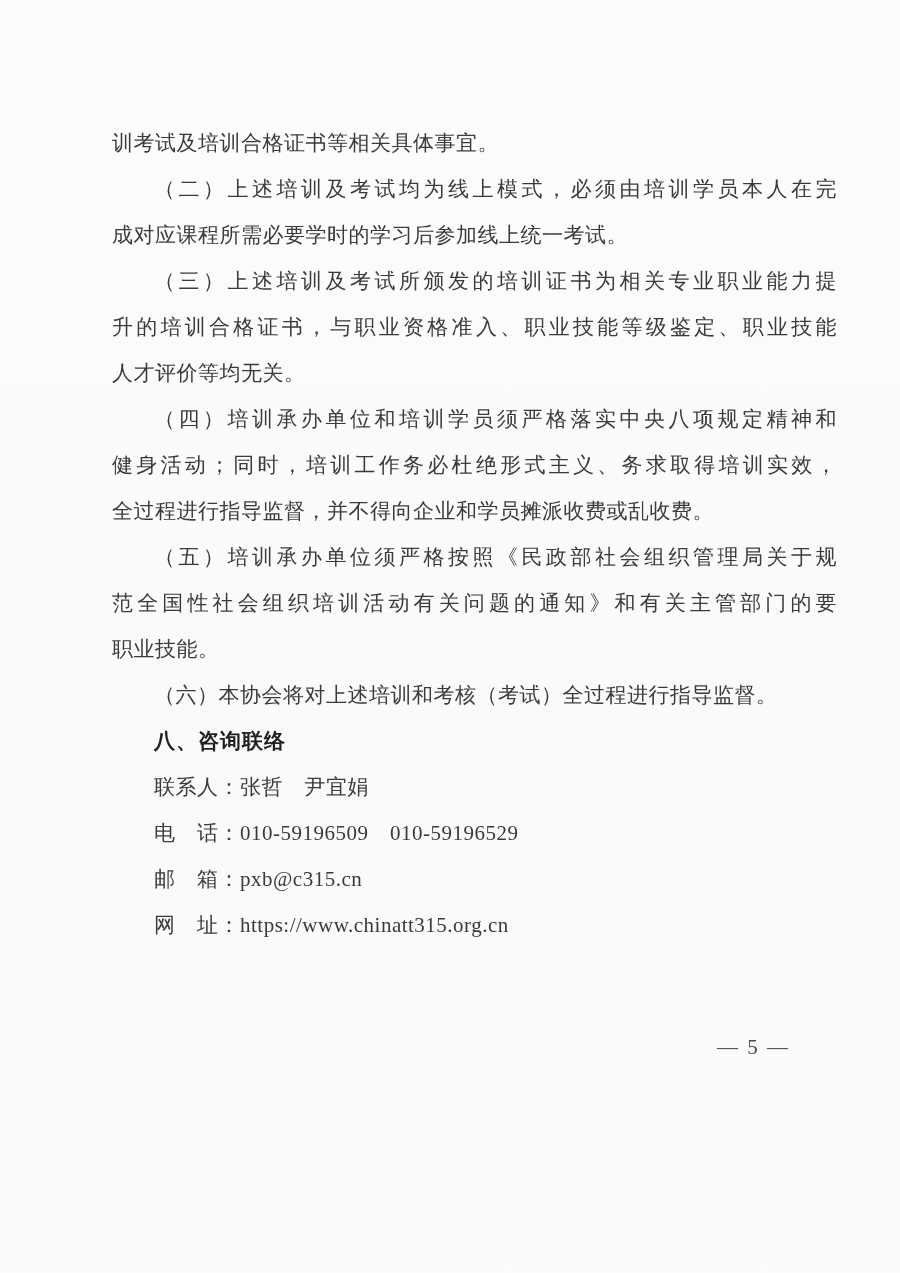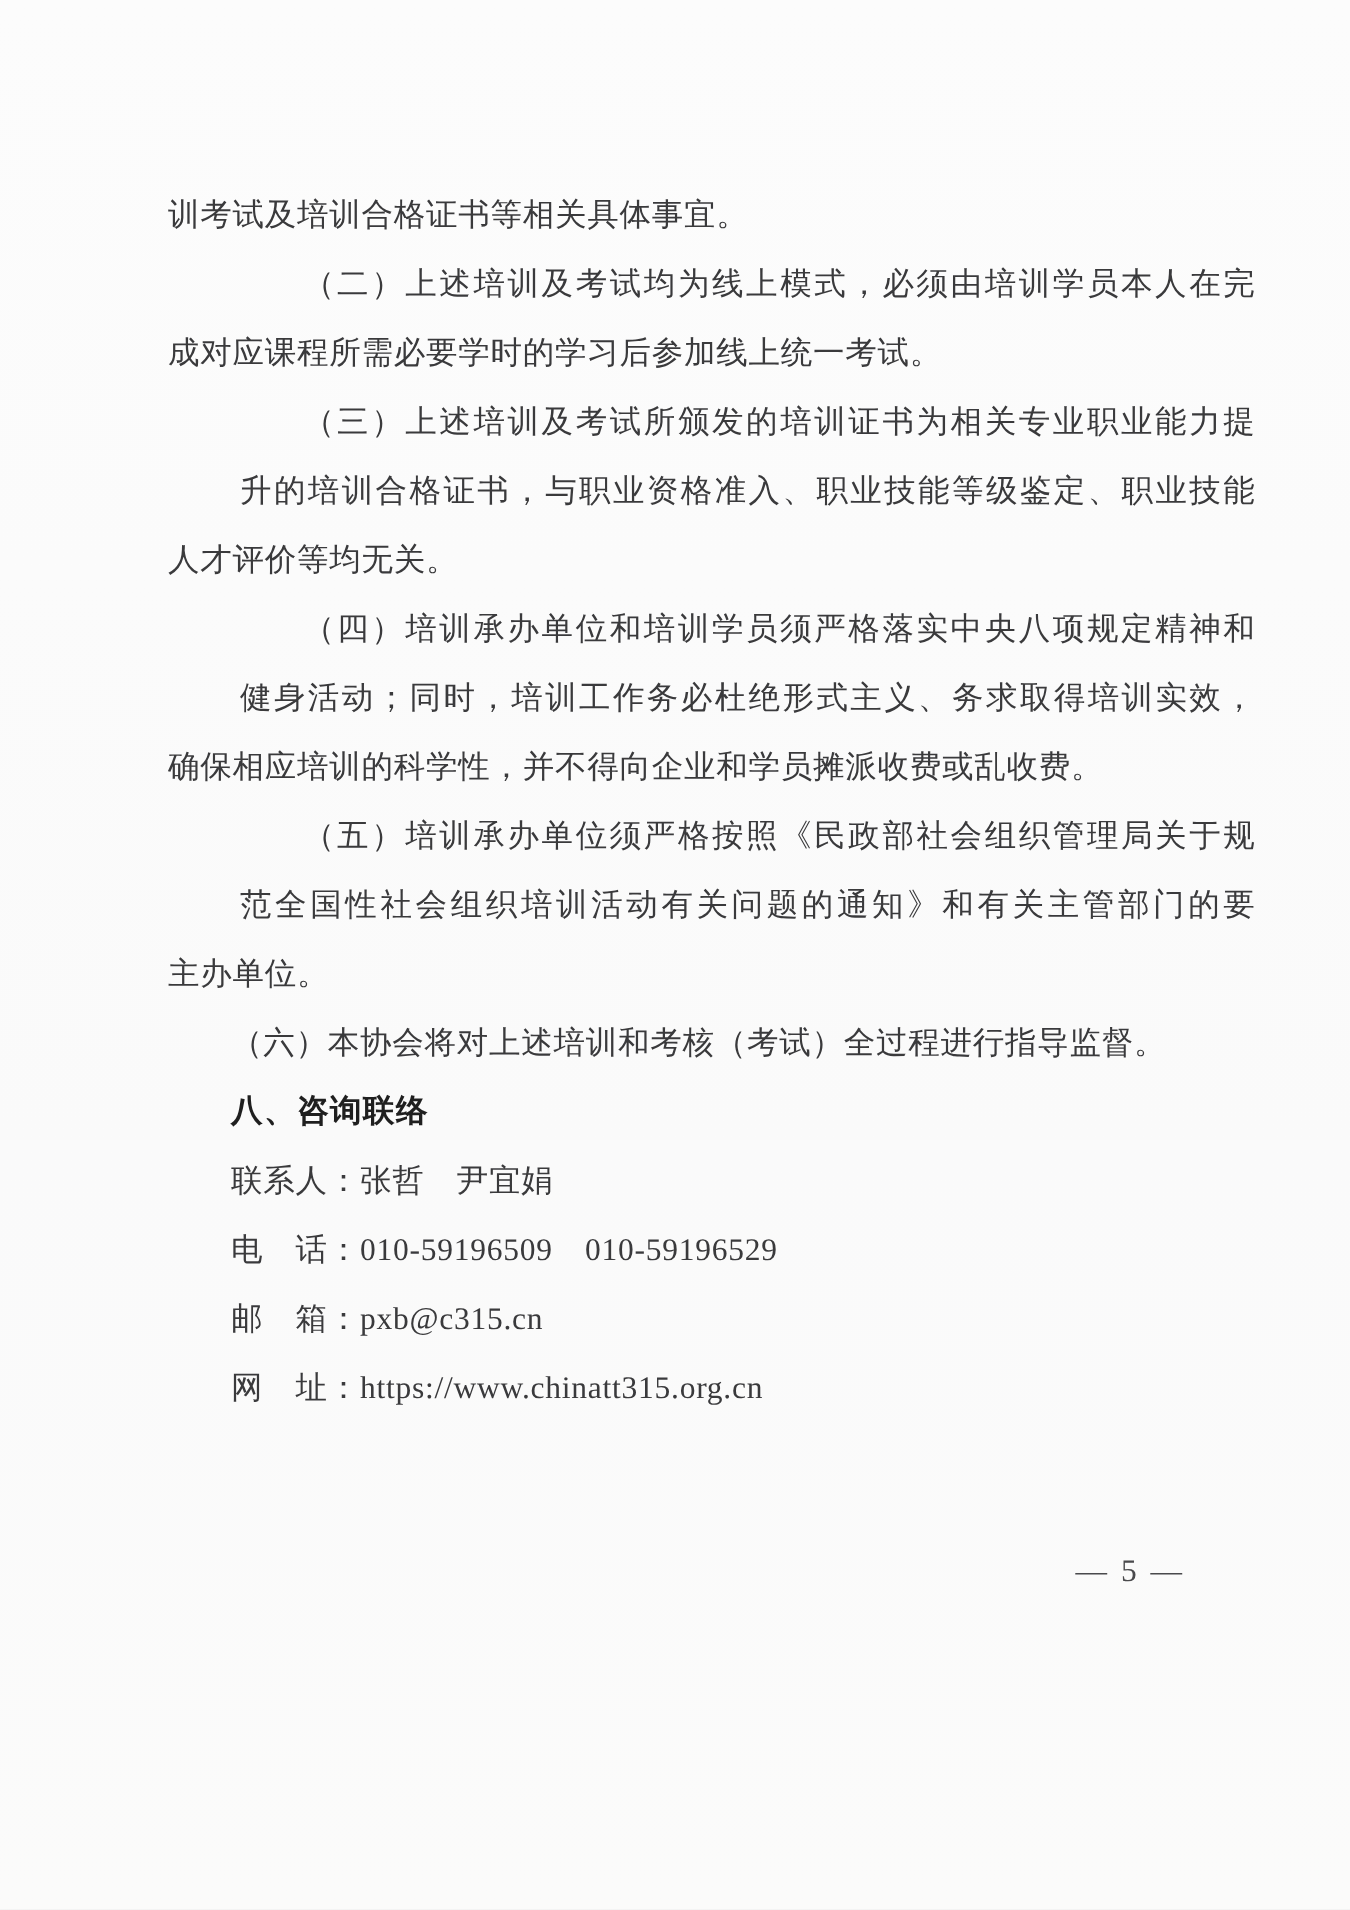--- a/index.html
+++ b/index.html
@@ -28,21 +28,20 @@
     letter-spacing: 0.5px;
     white-space: nowrap;
   }
   .line.ind {
     text-indent: 42px;
   }
   .line.j {
     white-space: normal;
     text-align: justify;
     text-align-last: justify;
-    margin-left: 48px;
   }
   .line.heading {
     font-family: "Liberation Sans", "DejaVu Sans", sans-serif;
     font-weight: bold;
     color: #1f1f1f;
     letter-spacing: 1px;
   }
   .page-footer {
     margin-top: 86px;
     padding-right: 110px;
@@ -59,24 +58,24 @@
 <div class="page">
   <div class="doc-body" id="doc-body">
       <div class="line">训考试及培训合格证书等相关具体事宜。</div>
       <div class="line ind j">（二）上述培训及考试均为线上模式，必须由培训学员本人在完</div>
       <div class="line">成对应课程所需必要学时的学习后参加线上统一考试。</div>
       <div class="line ind j">（三）上述培训及考试所颁发的培训证书为相关专业职业能力提</div>
       <div class="line j">升的培训合格证书，与职业资格准入、职业技能等级鉴定、职业技能</div>
       <div class="line">人才评价等均无关。</div>
       <div class="line ind j">（四）培训承办单位和培训学员须严格落实中央八项规定精神和</div>
       <div class="line j">健身活动；同时，培训工作务必杜绝形式主义、务求取得培训实效，</div>
-      <div class="line">确保相应培训的科学性，并不得向企业和学员摊派收费或乱收费。</div>
+      <div class="line">全过程进行指导监督，并不得向企业和学员摊派收费或乱收费。</div>
       <div class="line ind j">（五）培训承办单位须严格按照《民政部社会组织管理局关于规</div>
       <div class="line j">范全国性社会组织培训活动有关问题的通知》和有关主管部门的要</div>
-      <div class="line">主办单位。</div>
+      <div class="line">职业技能。</div>
       <div class="line ind">（六）本协会将对上述培训和考核（考试）全过程进行指导监督。</div>
       <div class="line ind heading">八、咨询联络</div>
       <div class="line ind">联系人：张哲　尹宜娟</div>
       <div class="line ind">电　话：010-59196509　010-59196529</div>
       <div class="line ind">邮　箱：pxb@c315.cn</div>
       <div class="line ind">网　址：https://www.chinatt315.org.cn</div>
     </div>
   <div class="page-footer">— 5 —</div>
 </div>
 

